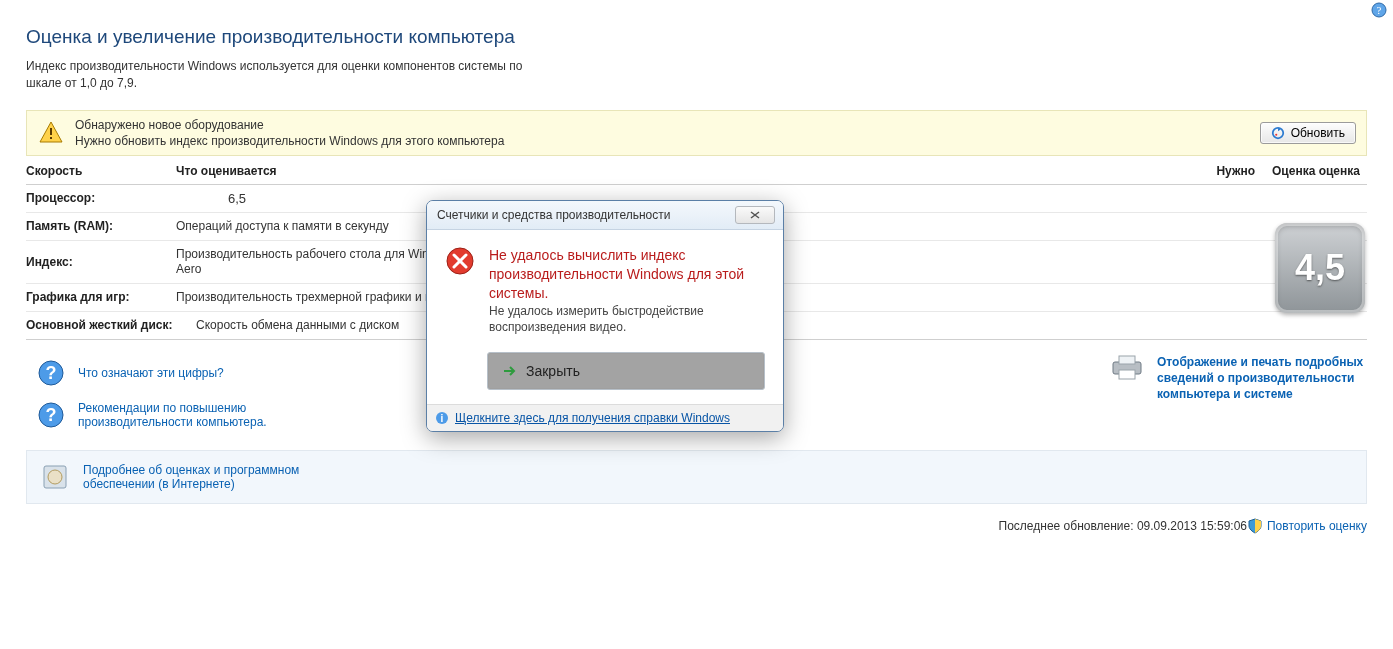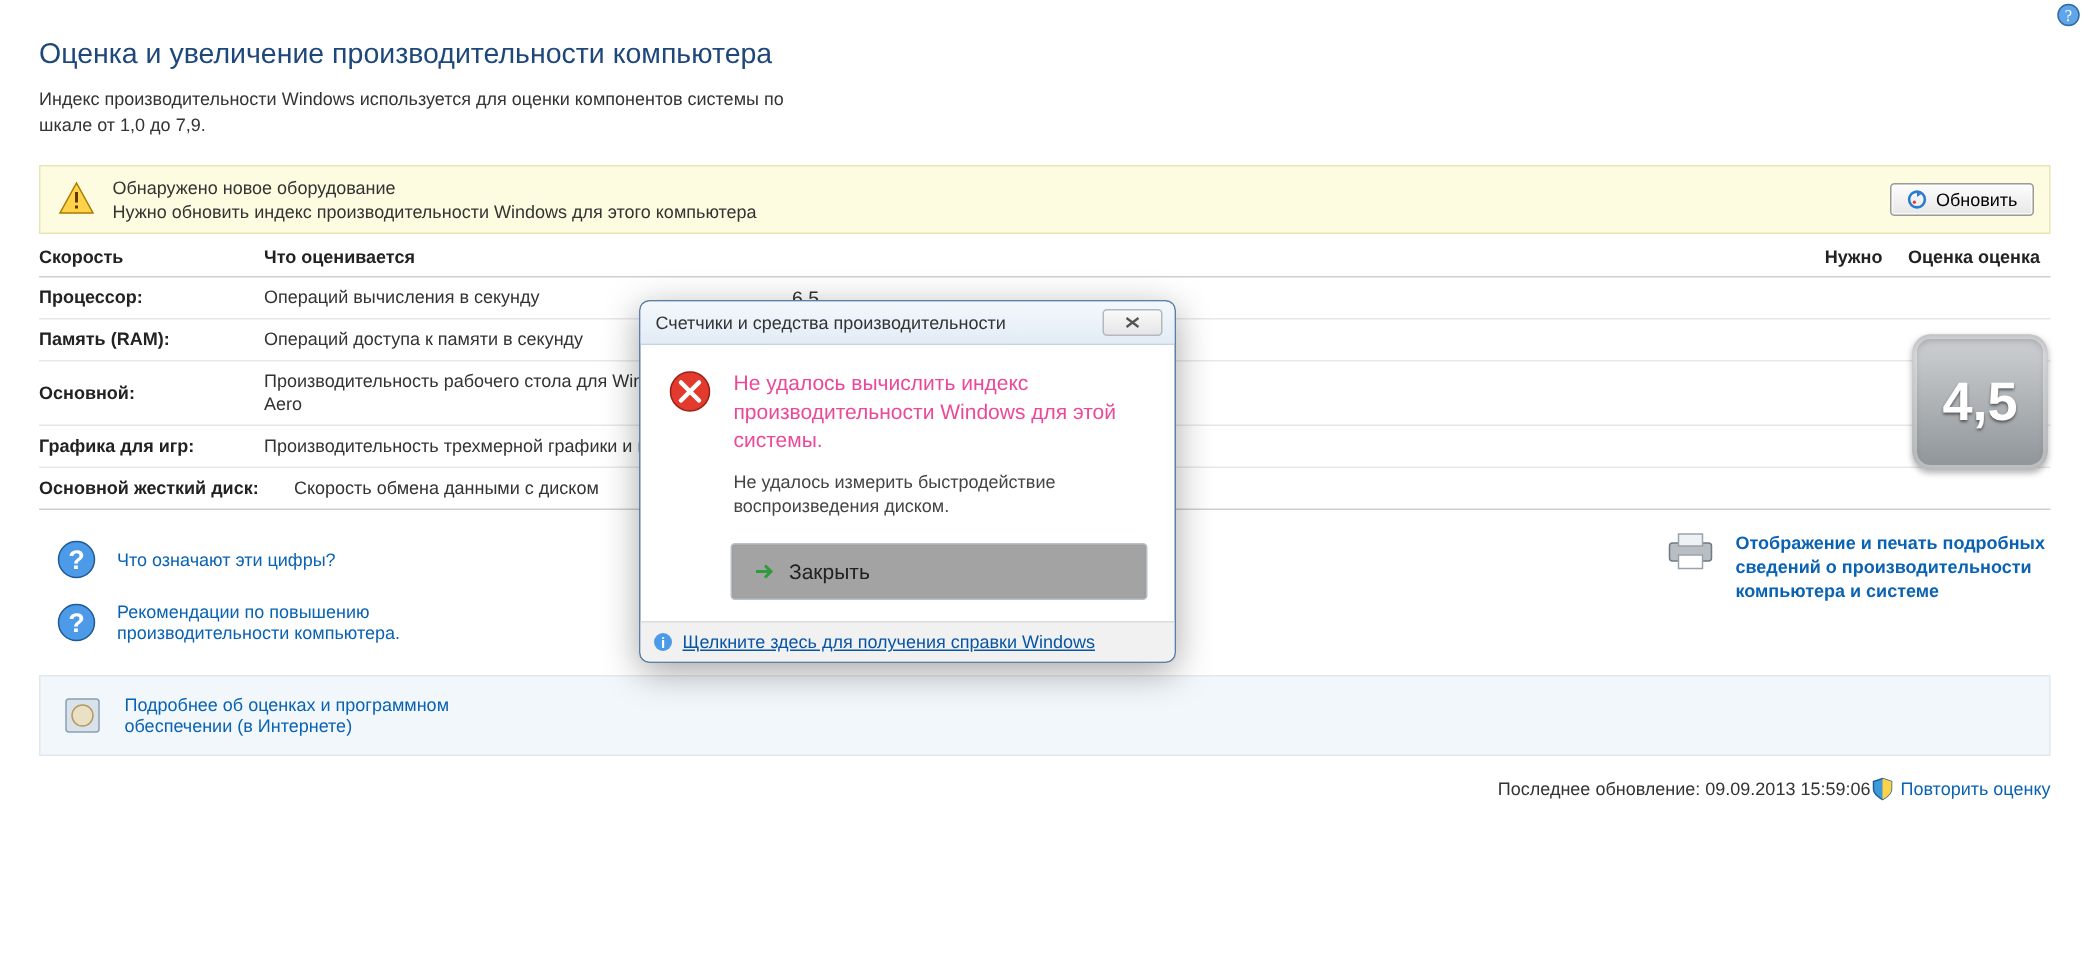--- a/index.html
+++ b/index.html
@@ -119,21 +119,21 @@
   .dialog-title .title-text { flex:1 1 auto; }
   .dialog-title .title-close {
     width:40px; height:18px;
     border:1px solid #b4b8bd; border-radius:3px;
     background: linear-gradient(#fafafa,#e5e5e5);
     display:flex; align-items:center; justify-content:center;
     cursor:pointer;
   }
   .dialog-body { padding: 16px 18px 10px 18px; display:flex; }
   .dialog-body .dicon { width:34px; flex:0 0 34px; margin-right:10px;}
-  .dialog-body .dtext .dhead { color:#ec4899; font-size:14px; line-height:1.35; margin-bottom:10px;}
+  .dialog-body .dtext .dhead { color:#b91c1c; font-size:14px; line-height:1.35; }
   .dialog-body .dtext .dmsg { color:#444; font-size:12px; line-height:1.4;}
   .dialog-action { padding: 6px 18px 14px 60px;}
   .dialog-btn {
     width: 100%; display:flex; align-items:center;
     border:1px solid #b7c0c9; border-radius:3px;
     background:#a3a3a3;
     padding:10px 14px; font-size:14px; color:#222; cursor:pointer;
     box-shadow: 0 0 0 1px rgba(0,0,0,.02) inset;
   }
   .dialog-btn svg { width:14px; height:14px; margin-right:10px;}
@@ -190,32 +190,31 @@
     <div class="col-what">Что оценивается</div>
     <div class="col-score">Нужно</div>
     <div class="col-base">Оценка оценка</div>
   </div>
 
   <div class="table-body">
     <div class="base-badge">4,5</div>
 
     <div class="row row-sep">
       <div class="col-component">Процессор:</div>
-      <div class="col-what">Операций вычисления в секунду</div>
       <div class="col-score">6,5</div>
       <div class="col-base"></div>
     </div>
     <div class="row row-sep">
       <div class="col-component">Память (RAM):</div>
       <div class="col-what">Операций доступа к памяти в секунду</div>
       <div class="col-score">6,5</div>
       <div class="col-base"></div>
     </div>
     <div class="row row-sep">
-      <div class="col-component">Основной:</div>
+      <div class="col-component">Индекс:</div>
       <div class="col-what">Производительность рабочего стола для Windows Aero</div>
       <div class="col-score">4,5</div>
       <div class="col-base"></div>
     </div>
     <div class="row row-sep">
       <div class="col-component">Графика для игр:</div>
       <div class="col-what">Производительность трехмерной графики и игр</div>
       <div class="col-score">6,3</div>
       <div class="col-base"></div>
     </div>
@@ -296,21 +295,21 @@
   </div>
   <div class="dialog-body">
     <span class="dicon">
       <svg width="30" height="30" viewBox="0 0 30 30">
           <circle cx="15" cy="15" r="13" fill="#e23b2e" stroke="#9c1f15"></circle>
           <path d="M9 9 L21 21 M21 9 L9 21" stroke="#fff" stroke-width="3" stroke-linecap="round"></path>
         </svg>
     </span>
     <div class="dtext">
       <div class="dhead">Не удалось вычислить индекс производительности Windows для этой системы.</div>
-      <div class="dmsg">Не удалось измерить быстродействие воспроизведения диском.</div>
+      <div class="dmsg">Не удалось измерить быстродействие воспроизведения видео.</div>
     </div>
   </div>
   <div class="dialog-action">
     <button class="dialog-btn">
       <svg viewBox="0 0 14 14">
           <path d="M2 7 L12 7 M8 3 L12 7 L8 11" fill="none" stroke="#2e9b3e" stroke-width="2"></path>
         </svg>
       <span>Закрыть</span>
     </button>
   </div>

